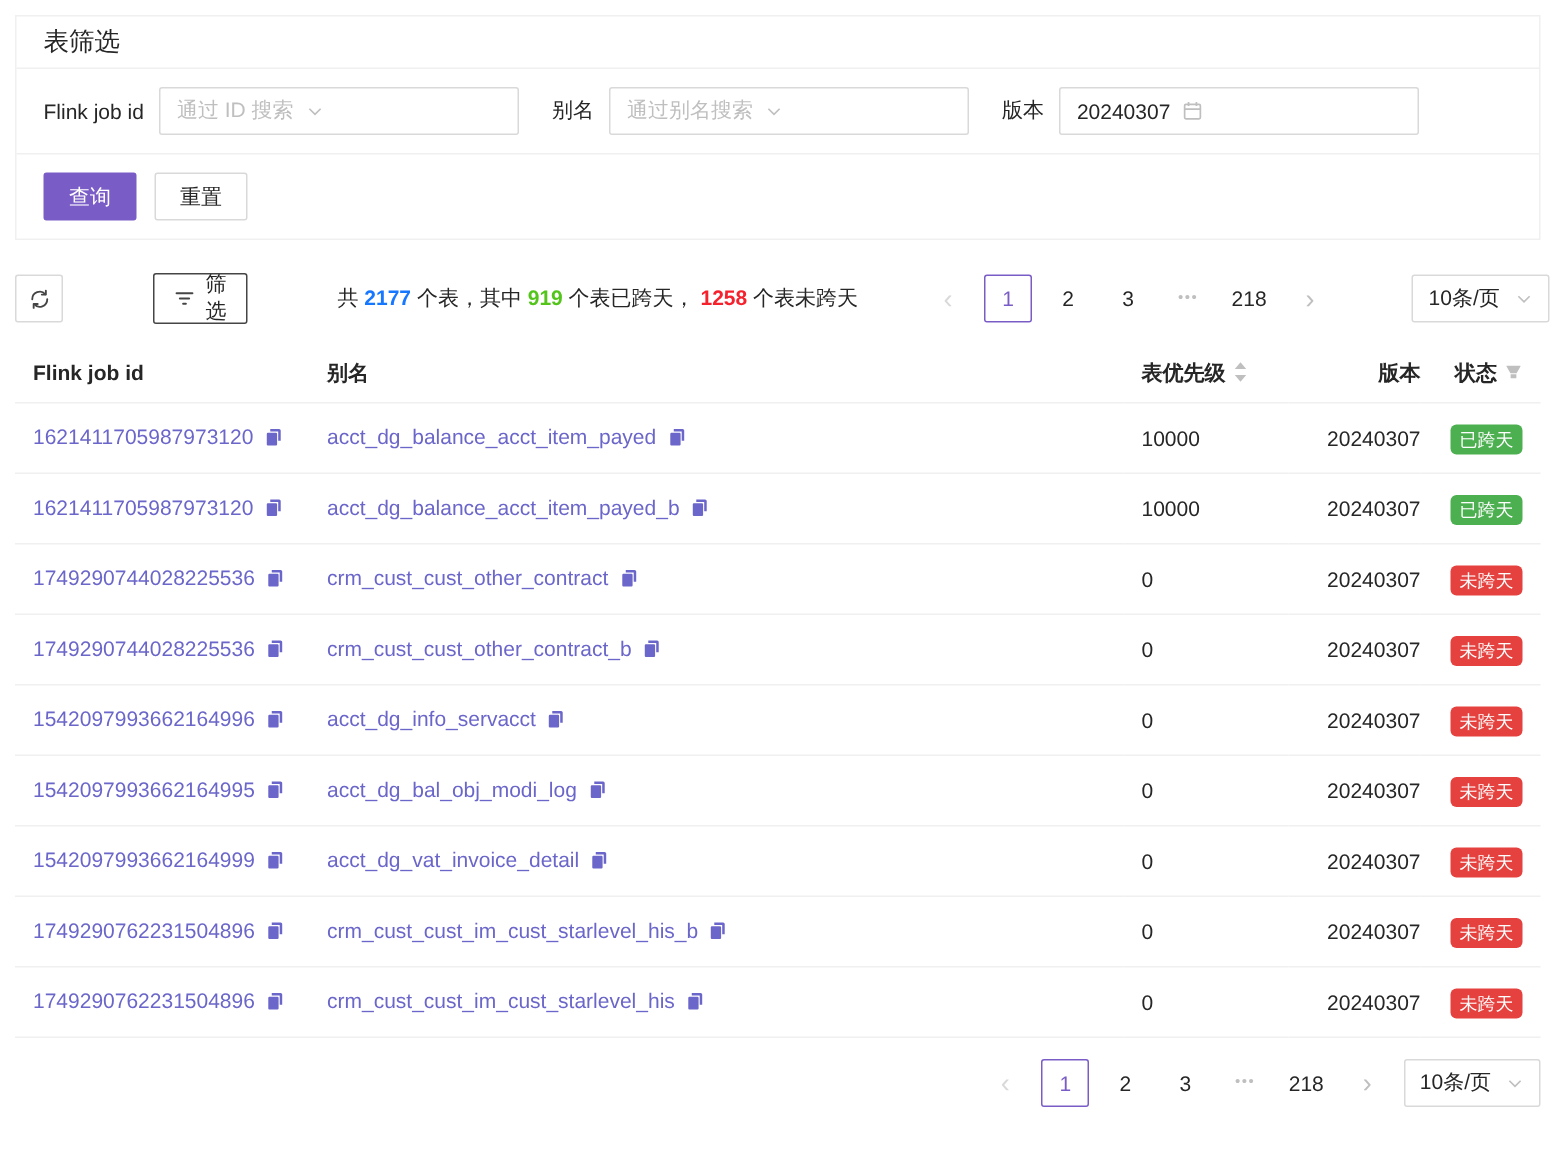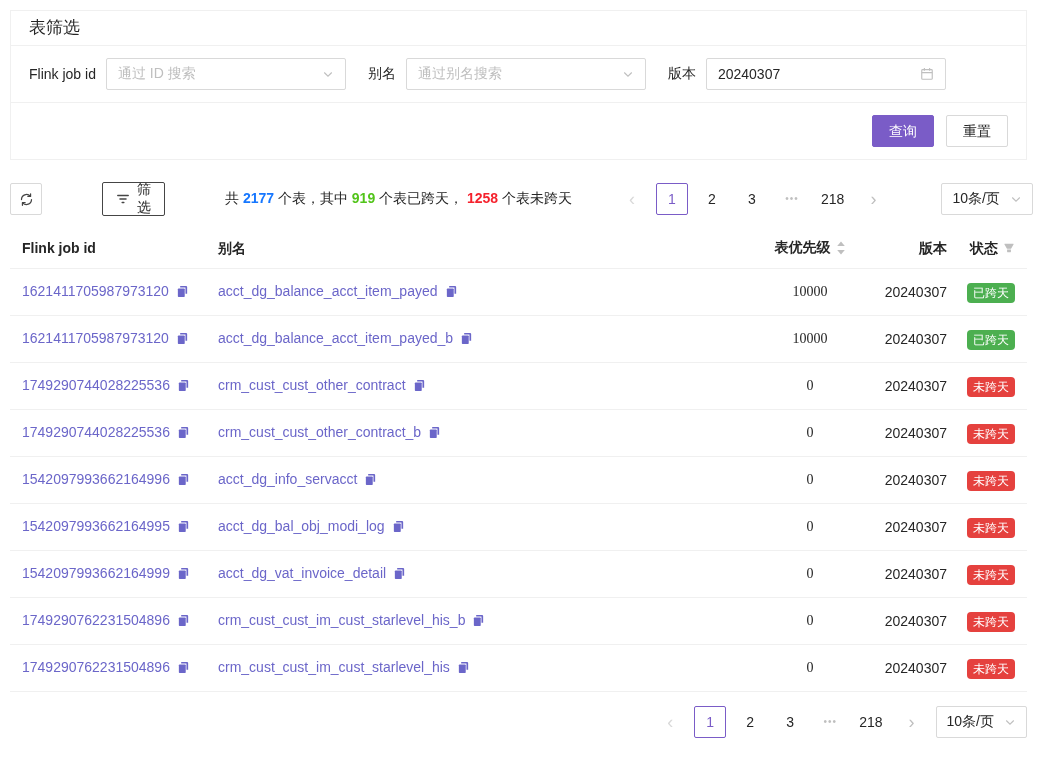--- a/index.html
+++ b/index.html
@@ -15,25 +15,25 @@
   body{margin:0;background:#fff;color:#262626;font-family:"Liberation Sans","DejaVu Sans",sans-serif;font-size:14px;}
   .page{width:1037px;height:767px;padding:10px 10px 0;background:#fff;overflow:hidden;}
 
   
   .filter-card{border:1px solid #f0f0f0;background:#fff;}
   .card-title{font-size:17px;padding:8px 18px;border-bottom:1px solid #f0f0f0;line-height:18px;}
   .filter-row{display:flex;align-items:center;padding:12px 18px;border-bottom:1px solid #f0f0f0;}
   .field{display:flex;align-items:center;margin-right:22px;}
   .field:last-child{margin-right:0;}
   .field-label{margin-right:10px;white-space:nowrap;}
-  .control{width:240px;height:32px;border:1px solid #d9d9d9;border-radius:2px;display:flex;align-items:center;justify-content:space-between;padding:0 11px;background:#fff;cursor:pointer;}
+  .control{width:240px;height:32px;border:1px solid #d9d9d9;border-radius:2px;display:flex;align-items:center;justify-content:flex-start;padding:0 11px;background:#fff;cursor:pointer;}
   .placeholder{color:#bfbfbf;overflow:hidden;white-space:nowrap;}
   .control .value{color:#262626;}
   .suffix-icon{display:flex;align-items:center;color:#bfbfbf;flex:none;margin-left:8px;}
-  .actions-row{display:flex;justify-content:flex-end;gap:12px;padding:12px 18px;}
+  .actions-row{display:flex;gap:12px;padding:12px 18px;}
   .btn{height:32px;padding:0 16px;font-size:14px;border:1px solid #d9d9d9;background:#fff;border-radius:2px;color:#262626;cursor:pointer;font-family:inherit;line-height:30px;}
   .btn-primary{background:var(--primary,#7a5cc7);border-color:var(--primary,#7a5cc7);color:#fff;}
 
   
   .toolbar{display:flex;align-items:center;margin-top:22px;gap:44px;}
   .icon-btn{width:32px;height:32px;flex:none;border:1px solid #d9d9d9;border-radius:2px;background:#fff;display:flex;align-items:center;justify-content:center;color:#454545;cursor:pointer;padding:0;}
   .filter-btn{height:34px;margin-left:16px;padding:0 13px;display:flex;align-items:center;gap:7px;background:#fff;border:1.5px solid #454545;border-radius:2px;font-size:14px;color:#262626;cursor:pointer;font-family:inherit;}
   .filter-btn .ficon{display:flex;align-items:center;color:#454545;}
   .summary{margin-left:16px;white-space:nowrap;}
   .num{font-weight:700;}
@@ -50,21 +50,21 @@
   .page-item.next{color:#bfbfbf;font-size:18px;}
   .page-item.ellipsis{color:#bfbfbf;font-size:10px;letter-spacing:1px;cursor:default;}
   .page-size{margin-left:8px;height:32px;border:1px solid #d9d9d9;border-radius:2px;display:flex;align-items:center;gap:10px;padding:0 10px;cursor:pointer;background:#fff;white-space:nowrap;}
   .page-size .suffix-icon{margin-left:0;}
 
   
   table.data-table{width:100%;border-collapse:collapse;margin-top:12px;table-layout:fixed;}
   th{font-weight:700;text-align:left;padding:10px 12px;font-size:14px;border-bottom:1px solid #f0f0f0;color:#262626;line-height:20px;}
   td{padding:12px;border-bottom:1px solid #f0f0f0;font-size:14px;line-height:20px;}
   .th-flex{display:inline-flex;align-items:center;gap:5px;}
-  .cell-priority,.col-priority{padding-right:0;text-align:center;font-family:Liberation Serif, serif;}
+  .cell-priority,.col-priority{padding-right:0;text-align:left;}
   .cell-version,.col-version{padding-right:0;text-align:right;}
   .cell-status,.col-status{text-align:right;padding-right:12px;}
   .link{color:var(--link,#6b66c9);text-decoration:none;cursor:pointer;font-size:14px;}
   .copy-icon{color:var(--link,#6b66c9);margin-left:7px;display:inline-block;vertical-align:-2px;cursor:pointer;}
   .sort-icon{color:#bfbfbf;display:inline-flex;flex-direction:column;line-height:0;}
   .funnel-icon{color:#bfbfbf;display:inline-flex;cursor:pointer;}
   .badge{display:inline-block;padding:2px 6px;border-radius:4px;color:#fff;font-size:12px;line-height:16px;text-align:center;min-width:44px;}
   .badge-success{background:var(--success-badge,#4caf50);}
   .badge-danger{background:var(--danger-badge,#e5413e);font-family:Liberation Serif, serif;}
 

